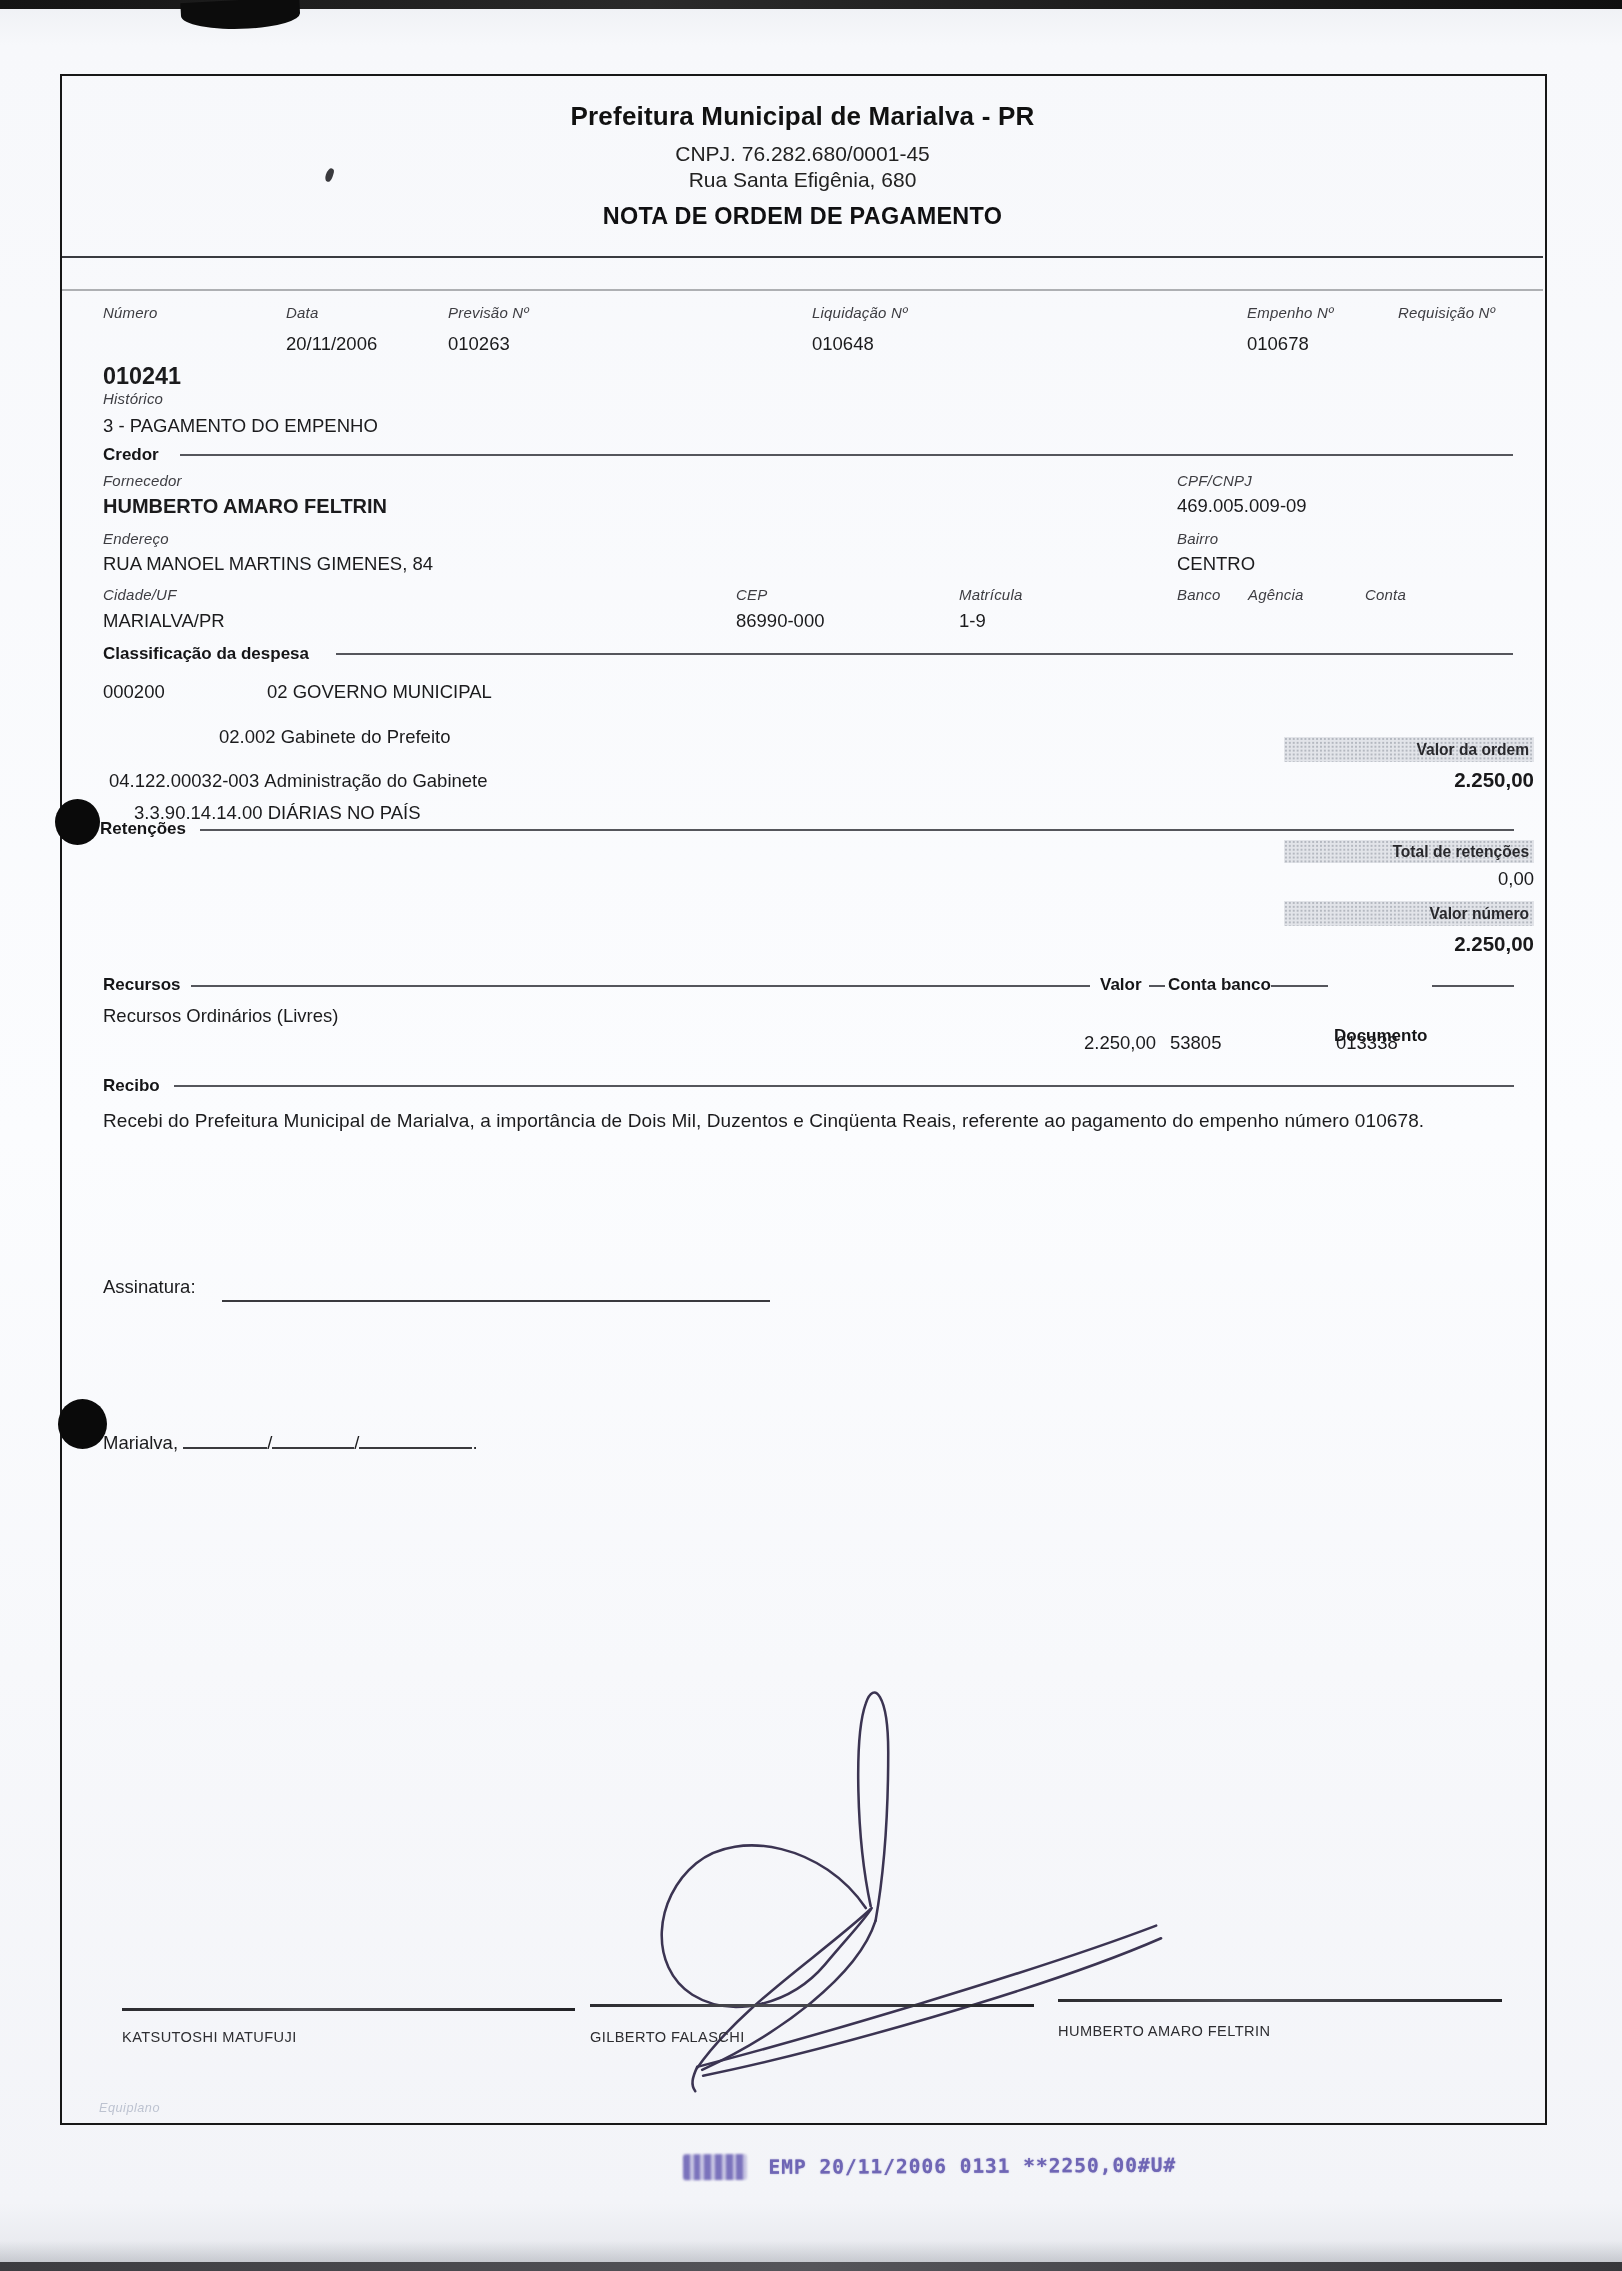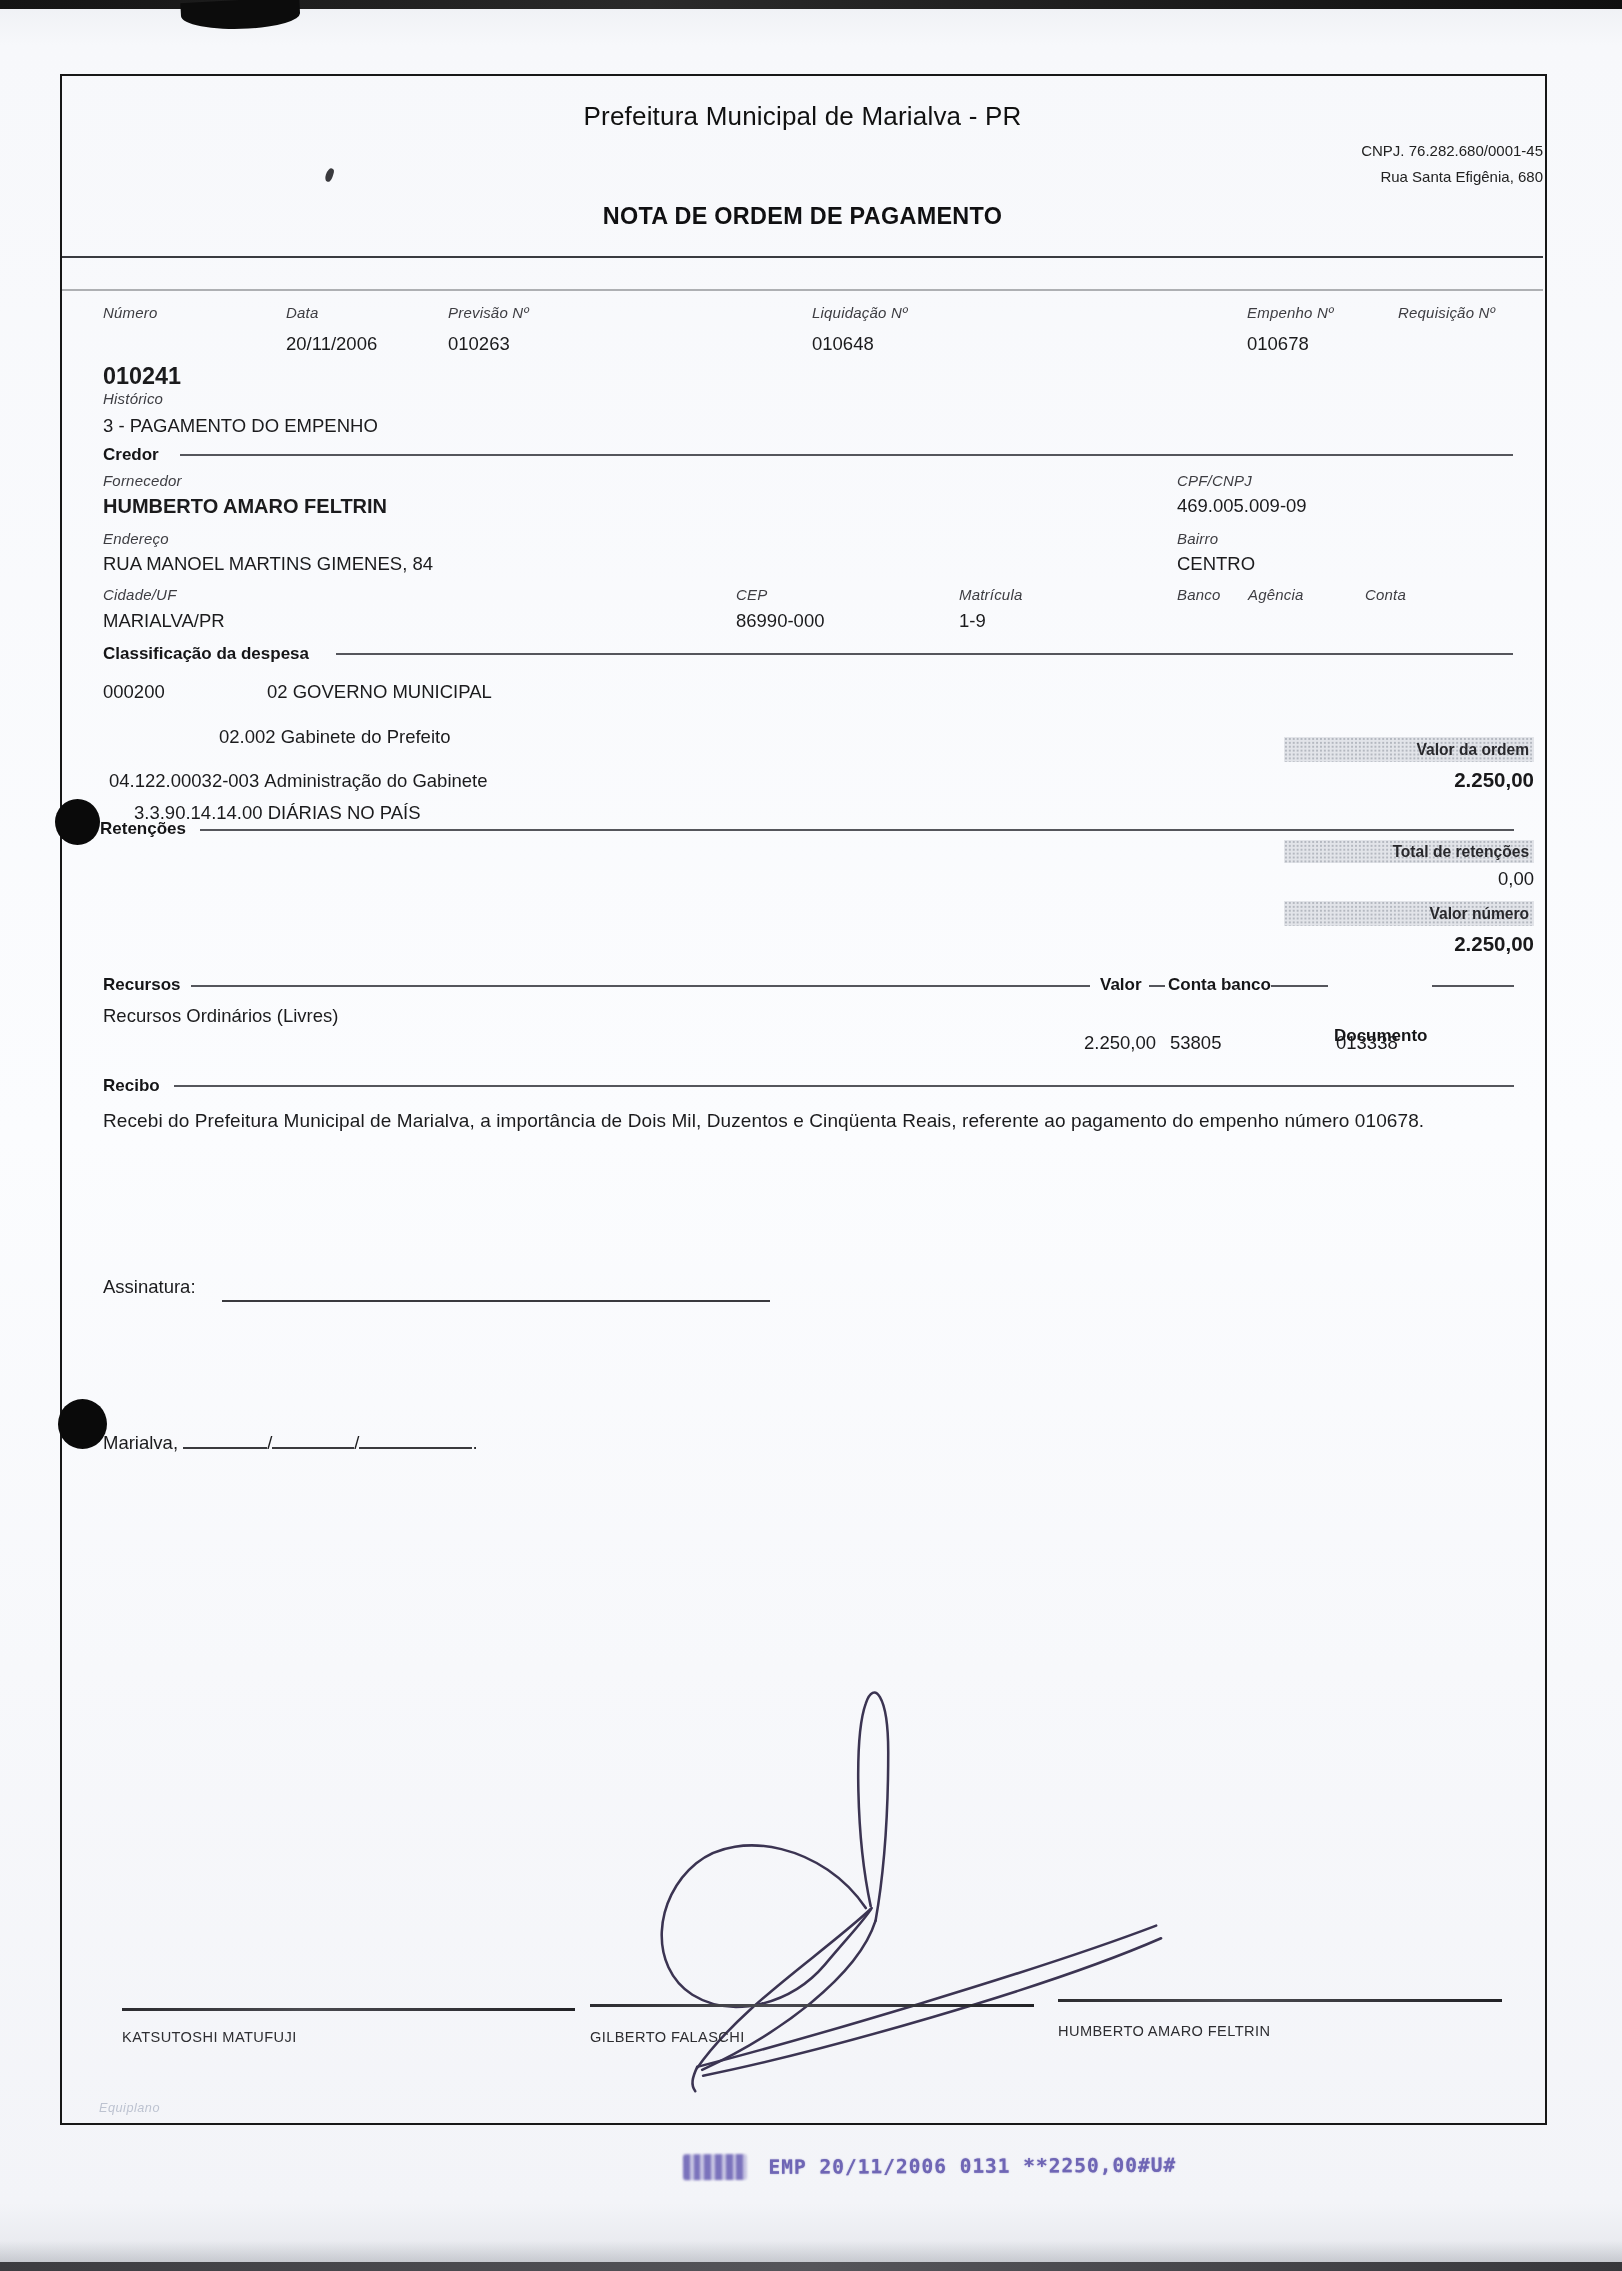--- a/index.html
+++ b/index.html
@@ -17,22 +17,22 @@
   .scan-top{position:absolute;left:0;top:0;width:100%;height:8.8px;background:linear-gradient(90deg,#141414,#2a2a2a 40%,#101010);}
   .scan-blob{position:absolute;left:181px;top:0;width:119px;height:29px;background:#0c0c0c;border-radius:0 0 55% 70%;transform:rotate(-3deg);}
   .scan-bottom{position:absolute;left:0;bottom:0;width:100%;height:8.8px;background:linear-gradient(90deg,#3c3c40,#55555a 50%,#37373b);}
   .scan-bottom-shadow{position:absolute;left:0;bottom:8.8px;width:100%;height:21.5px;background:linear-gradient(180deg,rgba(120,124,135,0) 0%,rgba(120,124,135,.28) 100%);}
   .speck{position:absolute;left:326px;top:168px;width:6.8px;height:13.7px;background:#3a3a3e;border-radius:60% 40% 50% 50%;transform:rotate(18deg);}
 
   .frame{position:absolute;left:60px;top:74px;width:1483px;height:2047px;border:2.9px solid #171717;}
 
   .center{left:62px;width:1481px;text-align:center;}
   .abs{position:absolute;}
-  .title{font-weight:normal;font-size:26px;letter-spacing:0.2px;color:#111;}
-  .sub{font-size:15px;color:#222;text-align:right;}
+  .title{font-weight:bold;font-size:26px;letter-spacing:0.2px;color:#111;}
+  .sub{font-size:21px;color:#222;}
   .doc-title{font-weight:bold;font-size:23.4px;letter-spacing:0.3px;color:#101012;}
 
   .hline{position:absolute;height:2px;background:#3a3b40;}
   .hline.thin{height:1.5px;background:#55565c;}
 
   .lbl{position:absolute;font-style:italic;font-size:15px;color:#3d3d42;letter-spacing:0.2px;white-space:nowrap;}
   .val{position:absolute;font-size:18.5px;color:#1b1b1d;white-space:nowrap;}
   .b{font-weight:bold;}
   .big{font-size:23.4px;margin-top:35px;}
 

